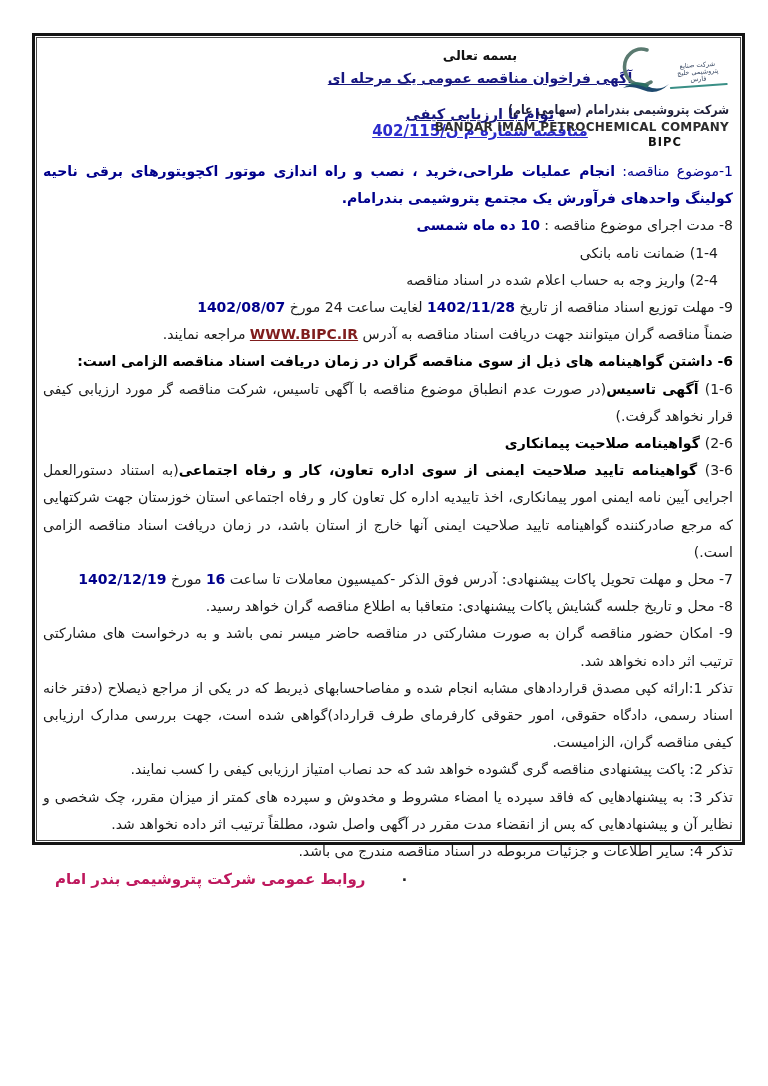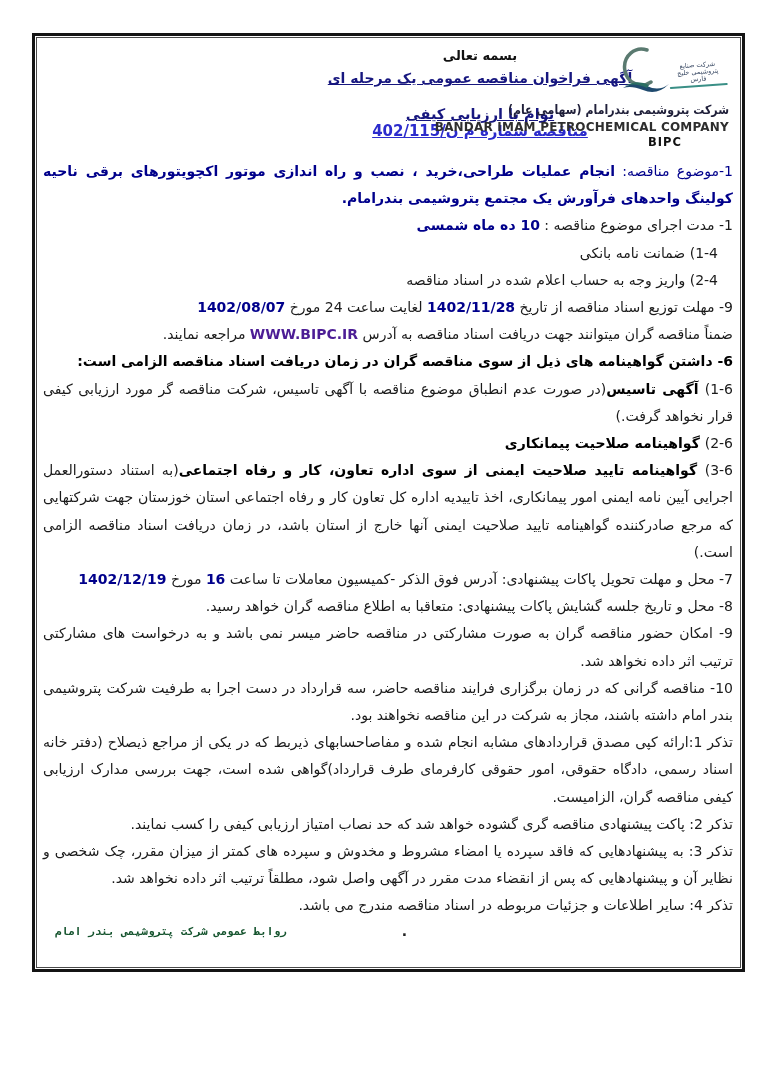--- a/index.html
+++ b/index.html
@@ -1,21 +1,21 @@
 <!DOCTYPE html>
 <html lang="fa"><head>
 <meta charset="utf-8">
 <style>
   html,body{margin:0;padding:0;}
   body{
     width:768px;height:1086px;background:#ffffff;position:relative;overflow:hidden;
     font-family:"DejaVu Sans",sans-serif;color:#1a1a1a;
   }
   .frame{
-    position:absolute;left:32px;top:33px;width:713px;height:939px;box-sizing:border-box;
+    position:absolute;left:32px;top:33px;width:713px;height:812px;box-sizing:border-box;
     border:3px solid #141414;
     box-shadow: inset 0 0 0 1px #ffffff, inset 0 0 0 2px #4a4a4a;
     background:#fff;
   }
   .content{position:absolute;top:6px;left:8px;right:9px;bottom:6px;direction:rtl;}
   
   .header{position:relative;height:116px;}
   .header-center{position:absolute;left:272px;top:6px;width:330px;text-align:center;}
   .bismillah{font-size:13px;font-weight:bold;color:#111;margin-bottom:7px;}
   .title-1{font-size:14px;font-weight:bold;color:#17177F;text-decoration:underline;margin-bottom:20px;white-space:nowrap;}
@@ -32,28 +32,28 @@
   .logo-script .bar{display:block;height:2px;background:#3a8f86;margin-top:2px;border-radius:1px;}
   .logo-calligraphy{font-size:11px;color:#20203a;font-weight:bold;white-space:nowrap;margin-top:1px;transform:scaleY(1.15);}
   .logo-en{font-size:12px;font-weight:bold;color:#2e2e2e;letter-spacing:.2px;margin-top:4px;white-space:nowrap;}
   .logo-abbr{font-size:11.5px;font-weight:bold;color:#111;margin-top:1px;letter-spacing:1px;}
   
   .doc-body{font-size:14px;line-height:27.2px;}
   .para{text-align:justify;margin:0;}
   .para.indent{padding-right:15px;}
   .s-n{color:#1a1a1a;}
   .s-b{color:#000;font-weight:bold;}
-  .s-bu{color:#4c1d95;font-weight:bold;}
+  .s-bu{color:#7f1d1d;font-weight:bold;text-decoration:underline;}
   .s-nv{color:#00008B;}
   .s-nvb{color:#00008B;font-weight:bold;}
   .s-lbl{unicode-bidi:bidi-override;direction:rtl;color:#1a1a1a;}
   
   .footer{position:relative;height:28px;margin-top:3px;}
   .footer .dot{position:absolute;left:52%;top:0;font-size:14px;font-weight:bold;color:#222;}
-  .footer .sig{position:absolute;left:12px;top:2px;font-size:11px;font-weight:bold;color:#14532d;direction:rtl;font-family:Liberation Mono, monospace;}
+  .footer .sig{position:absolute;left:12px;top:2px;font-size:15px;font-weight:bold;color:#be185d;direction:rtl;}
 </style>
 </head>
 <body>
 
 <div class="frame">
   <div class="content">
 
     <div class="header">
       <div class="header-center">
         <div class="bismillah">بسمه تعالی</div>
@@ -72,33 +72,32 @@
           <span class="logo-script"><span>شرکت صنایع پتروشیمی خلیج فارس</span><span class="bar"></span></span>
         </div>
         <div class="logo-calligraphy">شرکت پتروشیمی بندرامام (سهامی عام)</div>
         <div class="logo-en">BANDAR IMAM PETROCHEMICAL COMPANY</div>
         <div class="logo-abbr">BIPC</div>
       </div>
     </div>
 
     <div class="doc-body">
         <div class="para"><span class="s-nv">1-موضوع مناقصه: </span><span class="s-nvb">انجام عملیات طراحی،خرید ، نصب و راه اندازی  موتور اکچویتورهای برقی ناحیه کولینگ واحدهای فرآورش یک مجتمع پتروشیمی بندرامام.</span></div>
-        <div class="para"><span class="s-n">1- مدت اجرای موضوع مناقصه : </span><span class="s-nvb">10 ده ماه شمسی</span></div>
+        <div class="para"><span class="s-n">8- مدت اجرای موضوع مناقصه : </span><span class="s-nvb">10 ده ماه شمسی</span></div>
         <div class="para indent"><span class="s-lbl">4-1)</span><span class="s-n"> ضمانت نامه بانکی</span></div>
         <div class="para indent"><span class="s-lbl">4-2)</span><span class="s-n"> واریز وجه به حساب اعلام شده در اسناد مناقصه</span></div>
         <div class="para"><span class="s-n">9- مهلت توزیع اسناد مناقصه از تاریخ </span><span class="s-nvb">1402/11/28</span><span class="s-n"> لغایت ساعت 24 مورخ </span><span class="s-nvb">1402/08/07</span></div>
         <div class="para"><span class="s-n">ضمناً مناقصه گران میتوانند جهت دریافت اسناد مناقصه به آدرس </span><span class="s-bu">WWW.BIPC.IR</span><span class="s-n"> مراجعه نمایند.</span></div>
         <div class="para"><span class="s-b">6- داشتن گواهینامه های ذیل از سوی مناقصه گران در زمان دریافت اسناد مناقصه الزامی است:</span></div>
         <div class="para"><span class="s-lbl">6-1)</span><span class="s-b"> آگهی تاسیس</span><span class="s-n">(در صورت عدم انطباق موضوع مناقصه با آگهی تاسیس، شرکت مناقصه گر مورد ارزیابی کیفی قرار نخواهد گرفت.)</span></div>
         <div class="para"><span class="s-lbl">6-2)</span><span class="s-b"> گواهینامه صلاحیت پیمانکاری</span></div>
         <div class="para"><span class="s-lbl">6-3)</span><span class="s-b"> گواهینامه تایید صلاحیت ایمنی از سوی اداره تعاون، کار و رفاه اجتماعی</span><span class="s-n">(به استناد دستورالعمل اجرایی آیین نامه ایمنی امور پیمانکاری، اخذ تاییدیه اداره کل تعاون کار و رفاه اجتماعی استان خوزستان جهت شرکتهایی که مرجع صادرکننده گواهینامه تایید صلاحیت ایمنی آنها خارج از استان باشد، در زمان دریافت اسناد مناقصه الزامی است.)</span></div>
         <div class="para"><span class="s-n">7- محل و مهلت تحویل پاکات پیشنهادی: آدرس فوق الذکر -کمیسیون معاملات تا ساعت </span><span class="s-nvb">16</span><span class="s-n"> مورخ </span><span class="s-nvb">1402/12/19</span></div>
         <div class="para"><span class="s-n">8- محل و تاریخ جلسه گشایش پاکات پیشنهادی: متعاقبا به اطلاع مناقصه گران خواهد رسید.</span></div>
         <div class="para"><span class="s-n">9- امکان حضور مناقصه گران به صورت مشارکتی در مناقصه حاضر میسر نمی باشد و به درخواست های مشارکتی ترتیب اثر داده نخواهد شد.</span></div>
-        <div class="para"><span class="s-n">10- مناقصه گرانی که در زمان برگزاری فرایند مناقصه حاضر، سه قرارداد در دست اجرا به طرفیت شرکت پتروشیمی بندر امام داشته باشند، مجاز به شرکت در این مناقصه نخواهند بود.</span></div>
         <div class="para"><span class="s-n">تذکر 1:ارائه کپی مصدق قراردادهای مشابه انجام شده و مفاصاحسابهای ذیربط که در یکی از مراجع ذیصلاح (دفتر خانه اسناد رسمی، دادگاه حقوقی، امور حقوقی کارفرمای طرف قرارداد)گواهی شده است، جهت بررسی مدارک ارزیابی کیفی مناقصه گران، الزامیست.</span></div>
         <div class="para"><span class="s-n">تذکر 2: پاکت پیشنهادی مناقصه گری گشوده خواهد شد که حد نصاب امتیاز ارزیابی کیفی  را کسب نمایند.</span></div>
         <div class="para"><span class="s-n">تذکر 3: به پیشنهادهایی که فاقد سپرده یا امضاء مشروط و مخدوش و سپرده های کمتر از میزان مقرر، چک شخصی و نظایر آن و پیشنهادهایی که پس از انقضاء مدت مقرر در آگهی واصل شود، مطلقاً ترتیب اثر داده نخواهد شد.</span></div>
         <div class="para"><span class="s-n">تذکر 4: سایر اطلاعات و جزئیات مربوطه در اسناد مناقصه مندرج می باشد.</span></div>
       </div>
 
     <div class="footer">
       <span class="dot">.</span>
       <span class="sig">روابط عمومی شرکت پتروشیمی بندر امام</span>
     </div>

